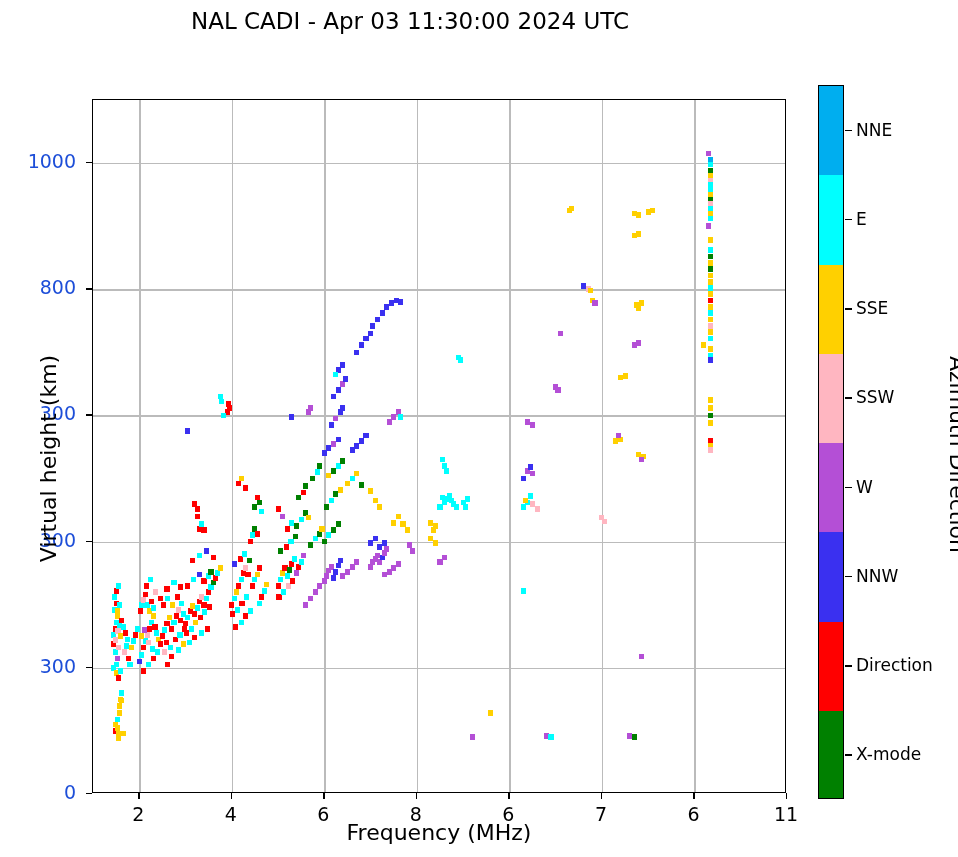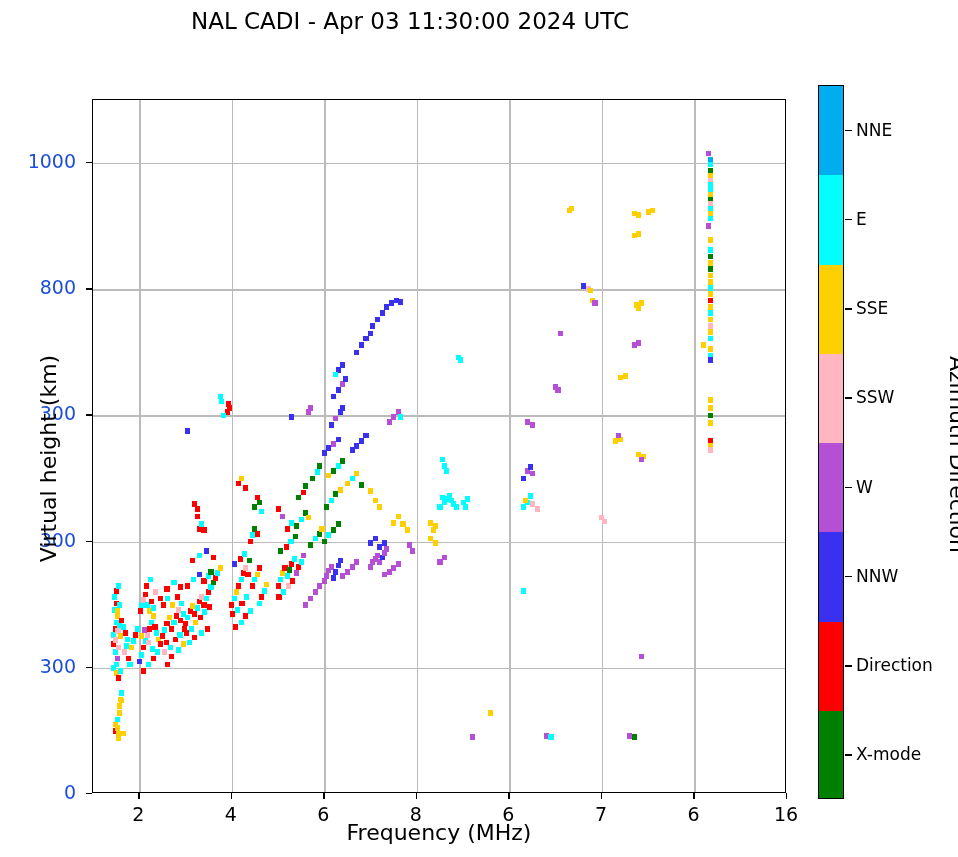--- a/index.html
+++ b/index.html
@@ -536,21 +536,21 @@
       <div class="ticklbl-x" style="left: 293.333px; top: 803px;">6</div>
       <div class="tick-x" style="left: 415.867px; top: 793px;"></div>
       <div class="ticklbl-x" style="left: 385.867px; top: 803px;">8</div>
       <div class="tick-x" style="left: 508.4px; top: 793px;"></div>
       <div class="ticklbl-x" style="left: 478.4px; top: 803px;">6</div>
       <div class="tick-x" style="left: 600.933px; top: 793px;"></div>
       <div class="ticklbl-x" style="left: 570.933px; top: 803px;">7</div>
       <div class="tick-x" style="left: 693.467px; top: 793px;"></div>
       <div class="ticklbl-x" style="left: 663.467px; top: 803px;">6</div>
       <div class="tick-x" style="left: 786px; top: 793px;"></div>
-      <div class="ticklbl-x" style="left: 756px; top: 803px;">16</div>
+      <div class="ticklbl-x" style="left: 756px; top: 803px;">11</div>
       <div class="tick-y" style="left: 86px; top: 793px;"></div>
       <div class="ticklbl-y" style="left: 6px; top: 781px;">0</div>
       <div class="tick-y" style="left: 86px; top: 666.818px;"></div>
       <div class="ticklbl-y" style="left: 6px; top: 654.818px;">300</div>
       <div class="tick-y" style="left: 86px; top: 540.636px;"></div>
       <div class="ticklbl-y" style="left: 6px; top: 528.636px;">300</div>
       <div class="tick-y" style="left: 86px; top: 414.455px;"></div>
       <div class="ticklbl-y" style="left: 6px; top: 402.455px;">300</div>
       <div class="tick-y" style="left: 86px; top: 288.273px;"></div>
       <div class="ticklbl-y" style="left: 6px; top: 276.273px;">800</div>

